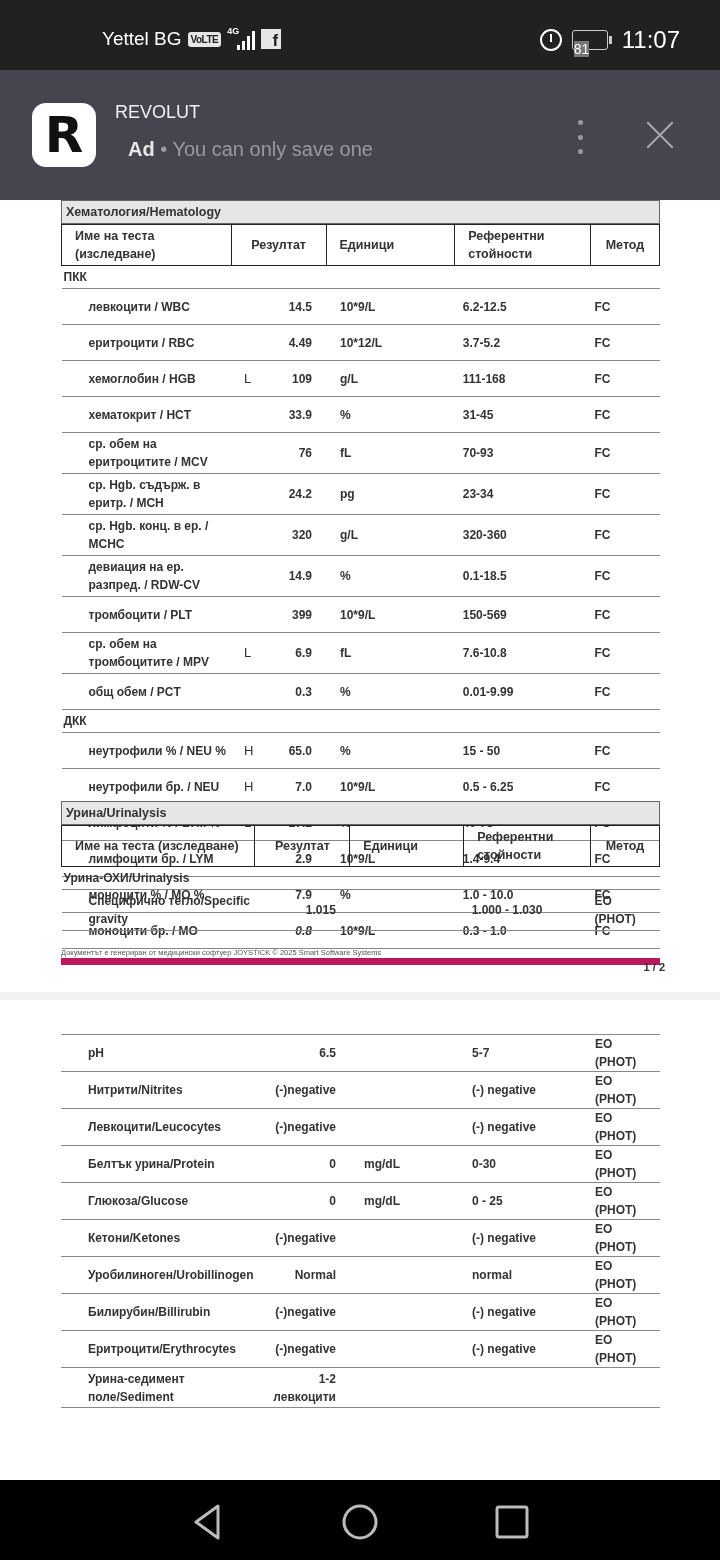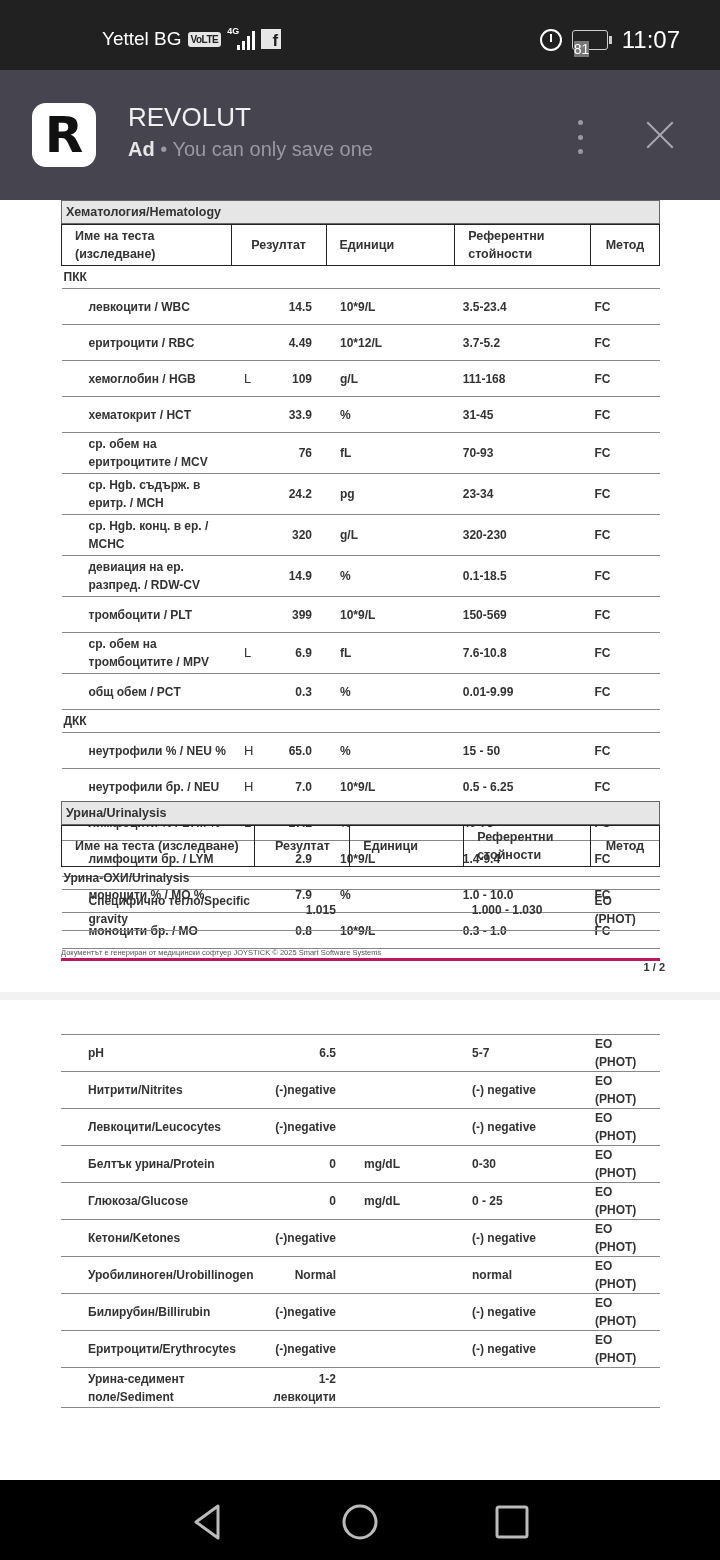--- a/index.html
+++ b/index.html
@@ -19,21 +19,21 @@
   .alarm::after { content: ""; position: absolute; left: 8px; top: 3px; width: 2px; height: 8px; background: #fff; transform-origin: bottom; }
   .battery { display: flex; align-items: center; }
   .battery .body { width: 36px; height: 20px; border: 1.5px solid #ccc; border-radius: 3px; padding: 1px; }
   .battery .fill { height: 100%; background: #777; color: #fff; font-size: 14px; text-align: center; line-height: 15px; }
   .battery .tip { width: 3px; height: 8px; background: #ccc; margin-left: 1px; }
 
   
   .notif { position: absolute; top: 70px; left: 0; width: 720px; height: 130px; background: #46454f; }
   .app-icon { position: absolute; left: 32px; top: 33px; width: 64px; height: 64px; background: #fff; border-radius: 14px; display: flex; align-items: center; justify-content: center; }
   .app-icon span { font-size: 50px; font-weight: bold; color: #111; font-family: "DejaVu Sans", sans-serif; }
-  .notif-title { position: absolute; left: 128px; top: 32px; font-size: 26px; color: #f0f0f0; }
+  .notif-title { position: absolute; left: 115px; top: 32px; font-size: 18px; color: #f0f0f0; }
   .notif-sub { position: absolute; left: 128px; top: 68px; font-size: 20px; color: #9a99a3; }
   .notif-sub b { color: #e6e6e6; }
   .more-icon { position: absolute; left: 570px; top: 50px; width: 20px; height: 34px; display: flex; flex-direction: column; align-items: center; justify-content: space-between; cursor: pointer; }
   .more-icon i { width: 5px; height: 5px; border-radius: 50%; background: #9a99a3; display: block; }
   .close-icon { position: absolute; left: 640px; top: 45px; width: 40px; height: 40px; cursor: pointer; }
   .close-icon::before, .close-icon::after { content: ""; position: absolute; left: 19px; top: 2px; width: 2px; height: 36px; background: #a8a7b0; }
   .close-icon::before { transform: rotate(45deg); }
   .close-icon::after { transform: rotate(-45deg); }
 
   
@@ -48,21 +48,21 @@
   tr.row td { border-bottom: 1.5px solid #888; }
   tr.row1 td { height: 36px; }
   tr.row2 td { height: 41px; }
   tr.group td { font-size: 12px; padding-left: 2px; height: 23px; border-bottom: 1.5px solid #888; }
   td.name { padding-left: 27px; }
   td.res { text-align: right; padding-right: 14px; }
   td.unit { padding-left: 14px; }
   td.ref { padding-left: 8px; }
   td.meth { padding-left: 4px; }
 
-  .footer-note { position: absolute; left: 61px; top: 748px; font-size: 7.5px; color: #555; width: 599px; border-bottom: 3px solid #be185d; padding-bottom: 1px; }
+  .footer-note { position: absolute; left: 61px; top: 748px; font-size: 7.5px; color: #555; width: 599px; border-bottom: 7px solid #be185d; padding-bottom: 1px; }
   .page-num { position: absolute; right: 55px; top: 761px; font-size: 11px; font-weight: bold; color: #333; }
 
   .remark { position: absolute; left: 65px; top: 1219px; font-size: 12.5px; color: #333; }
   .remark .title { font-weight: bold; margin-bottom: 4px; }
   .remark .line { padding-left: 23px; line-height: 20px; }
 
   
   .navbar { position: absolute; top: 1480px; left: 0; width: 720px; height: 80px; background: #000; }
   .nav-btn { position: absolute; top: 22px; width: 40px; height: 40px; cursor: pointer; }
   .nav-back { left: 188px; }
@@ -133,21 +133,21 @@
         </tr>
       </thead>
       <tbody id="hema-body">
           <tr class="group">
             <td colspan="5">ПКК</td>
           </tr>
           <tr class="row row1">
             <td class="name"><span>левкоцити / WBC</span></td>
             <td class="res" style="position: relative;"><span class="flag" style="position: absolute; left: 13px; font-weight: normal; font-size: 13px; top: 50%; transform: translateY(-50%);"></span><span>14.5</span></td>
             <td class="unit">10*9/L</td>
-            <td class="ref">3.5-23.4</td>
+            <td class="ref">6.2-12.5</td>
             <td class="meth">FC</td>
           </tr>
           <tr class="row row1">
             <td class="name"><span>еритроцити / RBC</span></td>
             <td class="res" style="position: relative;"><span class="flag" style="position: absolute; left: 13px; font-weight: normal; font-size: 13px; top: 50%; transform: translateY(-50%);"></span><span>4.49</span></td>
             <td class="unit">10*12/L</td>
             <td class="ref">3.7-5.2</td>
             <td class="meth">FC</td>
           </tr>
           <tr class="row row1">
@@ -175,21 +175,21 @@
             <td class="name"><span>ср. Hgb. съдърж. в еритр. / MCH</span></td>
             <td class="res" style="position: relative;"><span class="flag" style="position: absolute; left: 13px; font-weight: normal; font-size: 13px; top: 50%; transform: translateY(-50%);"></span><span>24.2</span></td>
             <td class="unit">pg</td>
             <td class="ref">23-34</td>
             <td class="meth">FC</td>
           </tr>
           <tr class="row row2">
             <td class="name"><span>ср. Hgb. конц. в ер. / MCHC</span></td>
             <td class="res" style="position: relative;"><span class="flag" style="position: absolute; left: 13px; font-weight: normal; font-size: 13px; top: 50%; transform: translateY(-50%);"></span><span>320</span></td>
             <td class="unit">g/L</td>
-            <td class="ref">320-230</td>
+            <td class="ref">320-360</td>
             <td class="meth">FC</td>
           </tr>
           <tr class="row row2">
             <td class="name"><span>девиация на ер. разпред. / RDW-CV</span></td>
             <td class="res" style="position: relative;"><span class="flag" style="position: absolute; left: 13px; font-weight: normal; font-size: 13px; top: 50%; transform: translateY(-50%);"></span><span>14.9</span></td>
             <td class="unit">%</td>
             <td class="ref">0.1-18.5</td>
             <td class="meth">FC</td>
           </tr>
           <tr class="row row1">
@@ -246,21 +246,21 @@
           </tr>
           <tr class="row row1">
             <td class="name"><span>моноцити % / MO %</span></td>
             <td class="res" style="position: relative;"><span class="flag" style="position: absolute; left: 13px; font-weight: normal; font-size: 13px; top: 50%; transform: translateY(-50%);"></span><span>7.9</span></td>
             <td class="unit">%</td>
             <td class="ref">1.0 - 10.0</td>
             <td class="meth">FC</td>
           </tr>
           <tr class="row row1">
             <td class="name"><span>моноцити бр. / MO</span></td>
-            <td class="res" style="position: relative;"><span class="flag" style="position: absolute; left: 13px; font-weight: normal; font-size: 13px; top: 50%; transform: translateY(-50%);"></span><span>0.8</span></td>
+            <td class="res" style="position: relative; font-style: italic;"><span class="flag" style="position: absolute; left: 13px; font-weight: normal; font-size: 13px; top: 50%; transform: translateY(-50%);"></span><span>0.8</span></td>
             <td class="unit">10*9/L</td>
             <td class="ref">0.3 - 1.0</td>
             <td class="meth">FC</td>
           </tr>
         </tbody>
     </table>
   </div>
 
   <div class="sect" style="top:601px">
     <div class="sect-title">Урина/Urinalysis</div>

